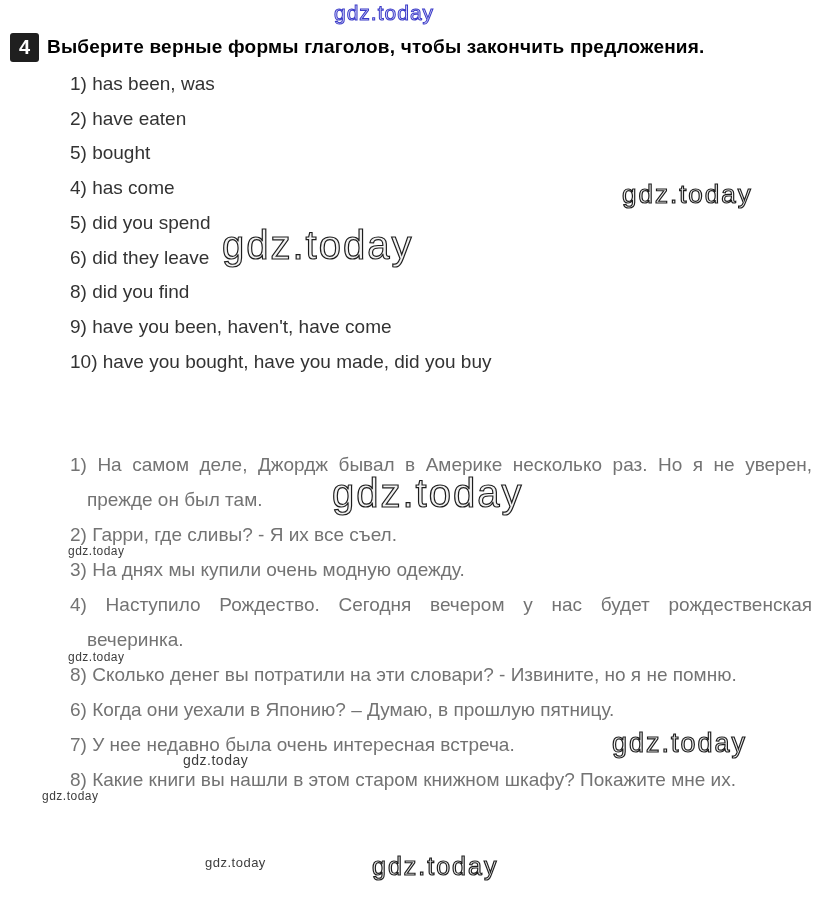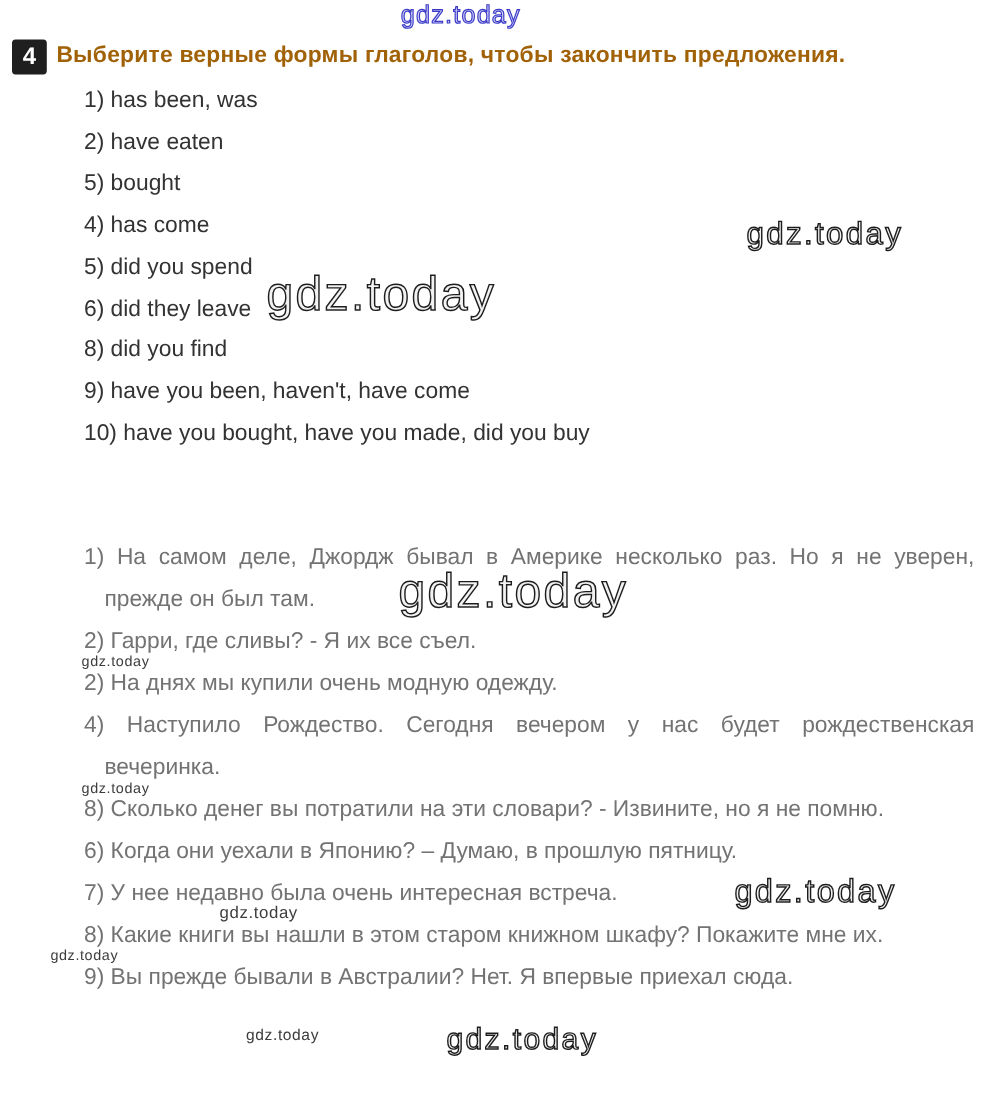--- a/index.html
+++ b/index.html
@@ -22,21 +22,21 @@
     font-size: 20px; font-weight: bold;
     display: flex; align-items: center; justify-content: center;
     border-radius: 3px;
     flex: 0 0 auto;
   }
   .title {
     margin-left: 8px;
     padding-top: 3px;
     font-size: 19px;
     font-weight: bold;
-    color: #a16207;
+    color: #000000;
     letter-spacing: 0.2px;
   }
 
   
   .answers {
     position: absolute;
     top: 67px; left: 70px;
     font-size: 19px;
     line-height: 34.7px;
     color: #333333;
@@ -130,36 +130,33 @@
 
   <div class="sentences">
     <div class="sent">
       <div class="sent-line just">1) На самом деле, Джордж бывал в Америке несколько раз. Но я не уверен,</div>
       <div class="sent-line wrap2">прежде он был там.</div>
     </div>
     <div class="sent">
       <div class="sent-line">2) Гарри, где сливы? - Я их все съел.</div>
     </div>
     <div class="sent">
-      <div class="sent-line">2) На днях мы купили очень модную одежду.</div>
+      <div class="sent-line">3) На днях мы купили очень модную одежду.</div>
     </div>
     <div class="sent">
       <div class="sent-line just">4) Наступило Рождество. Сегодня вечером у нас будет рождественская</div>
       <div class="sent-line wrap2">вечеринка.</div>
     </div>
     <div class="sent">
       <div class="sent-line">8) Сколько денег вы потратили на эти словари? - Извините, но я не помню.</div>
     </div>
     <div class="sent">
       <div class="sent-line">6) Когда они уехали в Японию? – Думаю, в прошлую пятницу.</div>
     </div>
     <div class="sent">
       <div class="sent-line">7) У нее недавно была очень интересная встреча.</div>
     </div>
     <div class="sent">
       <div class="sent-line">8) Какие книги вы нашли в этом старом книжном шкафу? Покажите мне их.</div>
     </div>
-    <div class="sent">
-      <div class="sent-line">9) Вы прежде бывали в Австралии? Нет. Я впервые приехал сюда.</div>
-    </div>
   </div>
 
 </div>
 
 </body></html>

